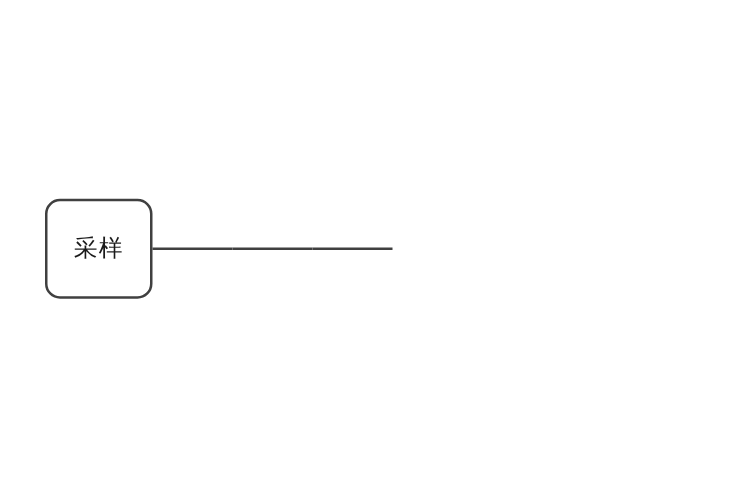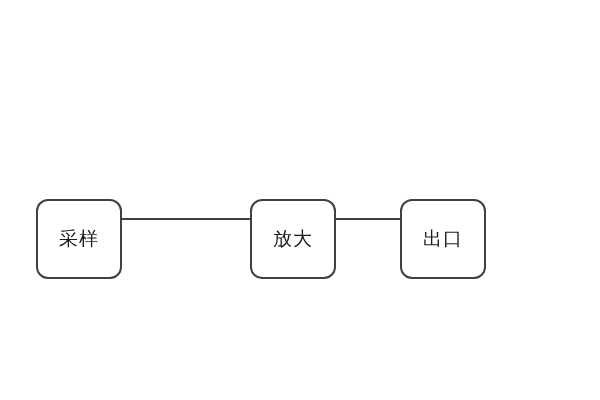--- a/index.html
+++ b/index.html
@@ -29,21 +29,20 @@
     border: 2px solid var(--stroke, #404040);
     border-radius: 12px;
     background: var(--bg, #ffffff);
     display: flex;
     align-items: center;
     justify-content: center;
     font-size: 19px;
     letter-spacing: 1px;
     color: var(--text, #1a1a1a);
     flex: 0 0 auto;
-    margin-top: 40px;
   }
   .connector {
     width: 64px;
     height: 2px;
     background: var(--stroke, #404040);
     flex: 0 0 auto;
   }
 </style>
 </head>
 <body>
@@ -53,24 +52,18 @@
 
     <div class="node">
       <span>采样</span>
     </div>
 
     <div class="connector"></div>
 
 
     <div class="connector"></div>
 
-    <div class="node">
-      <span>放大</span>
-    </div>
 
     <div class="connector"></div>
 
-    <div class="node">
-      <span>出口</span>
-    </div>
 
   </div>
 </div>
 
 </body></html>

